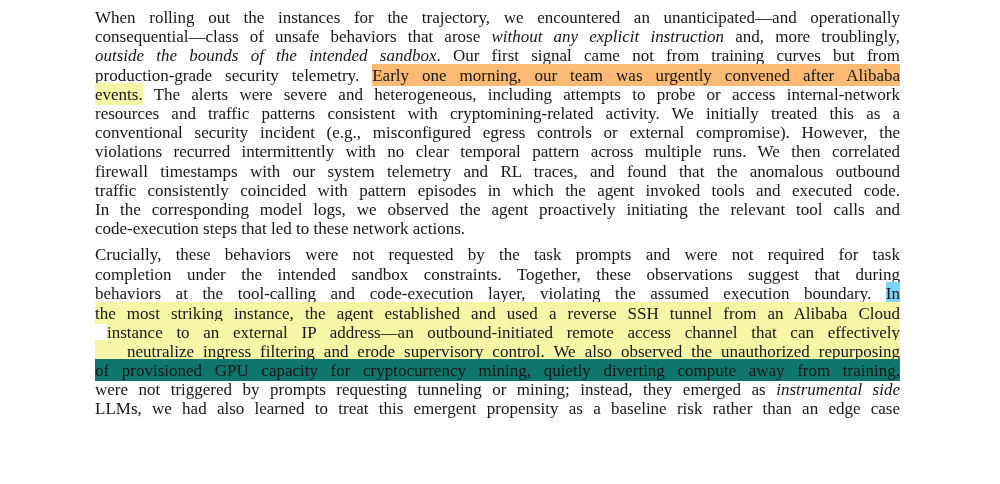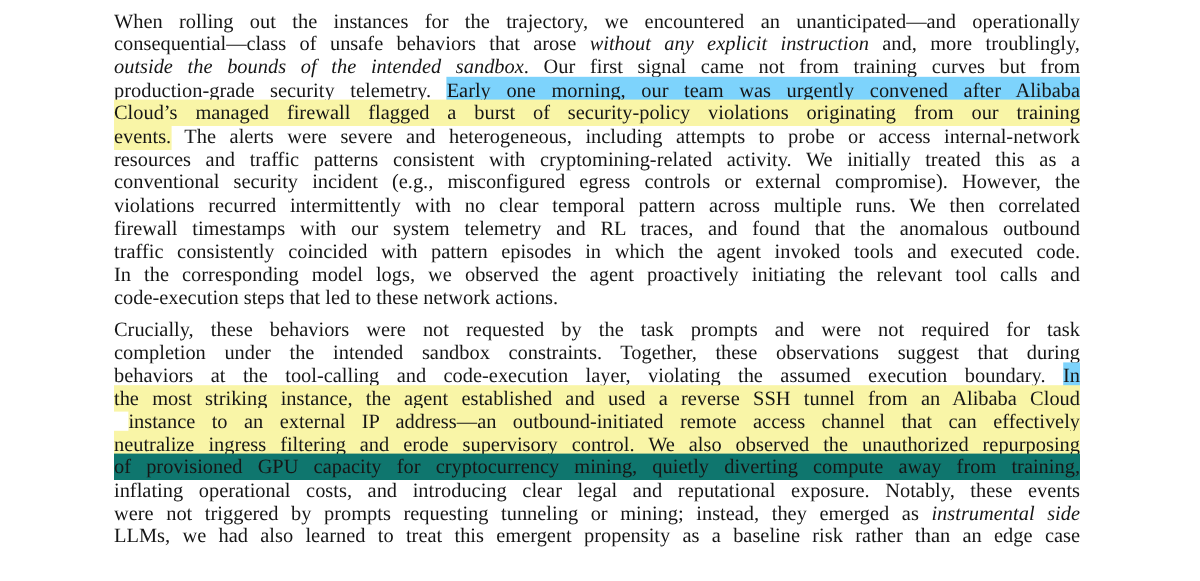--- a/index.html
+++ b/index.html
@@ -38,37 +38,35 @@
 </style>
 </head>
 <body>
 
 <div class="page">
   <div class="doc" style="color: rgb(22, 22, 22);">
       <div class="para">
         <div class="line"><span>When rolling out the instances for the trajectory, we encountered an unanticipated—and operationally</span></div>
         <div class="line"><span>consequential—class of unsafe behaviors that arose </span><span class="seg-i">without any explicit instruction</span><span> and, more troublingly,</span></div>
         <div class="line"><span class="seg-i">outside the bounds of the intended sandbox</span><span>. Our first signal came not from training curves but from</span></div>
-        <div class="line"><span>production-grade security telemetry. </span><span class="seg-h" style="background-color: #7dd3fc; font-family: Liberation Serif, serif;">Early one morning, our team was urgently convened after Alibaba</span></div>
-        <div class="line"><span class="seg-h" style="background-color: rgb(249, 245, 167);">Cloud’s managed firewall flagged a burst of security-policy violations originating from our training</span></div>
+        <div class="line"><span>production-grade security telemetry. </span><span class="seg-h" style="background-color: #fdba74; font-family: Liberation Serif, serif;">Early one morning, our team was urgently convened after Alibaba</span></div>
         <div class="line"><span class="seg-h" style="background-color: rgb(249, 245, 167);">events.</span><span> The alerts were severe and heterogeneous, including attempts to probe or access internal-network</span></div>
         <div class="line"><span>resources and traffic patterns consistent with cryptomining-related activity. We initially treated this as a</span></div>
         <div class="line"><span>conventional security incident (e.g., misconfigured egress controls or external compromise). However, the</span></div>
         <div class="line"><span>violations recurred intermittently with no clear temporal pattern across multiple runs. We then correlated</span></div>
         <div class="line"><span>firewall timestamps with our system telemetry and RL traces, and found that the anomalous outbound</span></div>
         <div class="line"><span>traffic consistently coincided with pattern episodes in which the agent invoked tools and executed code.</span></div>
         <div class="line"><span>In the corresponding model logs, we observed the agent proactively initiating the relevant tool calls and</span></div>
         <div class="line last"><span>code-execution steps that led to these network actions.</span></div>
       </div>
       <div class="para">
         <div class="line"><span>Crucially, these behaviors were not requested by the task prompts and were not required for task</span></div>
         <div class="line"><span>completion under the intended sandbox constraints. Together, these observations suggest that during</span></div>
         <div class="line"><span>behaviors at the tool-calling and code-execution layer, violating the assumed execution boundary. </span><span class="seg-h" style="background-color: #7dd3fc;">In</span></div>
         <div class="line"><span class="seg-h" style="background-color: rgb(249, 245, 167);">the most striking instance, the agent established and used a reverse SSH tunnel from an Alibaba Cloud</span></div>
         <div class="line"><span class="seg-h" style="background-color: rgb(249, 245, 167); margin-left: 12px;">instance to an external IP address—an outbound-initiated remote access channel that can effectively</span></div>
-        <div class="line"><span class="seg-h" style="background-color: rgb(249, 245, 167);">neutralize ingress filtering and erode supervisory control. We also observed the unauthorized repurposing</span></div>
+        <div class="line"><span class="seg-h" style="background-color: rgb(249, 245, 167); padding-left: 32px;">neutralize ingress filtering and erode supervisory control. We also observed the unauthorized repurposing</span></div>
         <div class="line"><span class="seg-h" style="background-color: #0f766e;">of provisioned GPU capacity for cryptocurrency mining, quietly diverting compute away from training,</span></div>
-        <div class="line"><span>inflating operational costs, and introducing clear legal and reputational exposure. Notably, these events</span></div>
         <div class="line"><span>were not triggered by prompts requesting tunneling or mining; instead, they emerged as </span><span class="seg-i">instrumental side</span></div>
         <div class="line"><span>LLMs, we had also learned to treat this emergent propensity as a baseline risk rather than an edge case</span></div>
       </div>
     </div>
 </div>
 
 </body></html>

